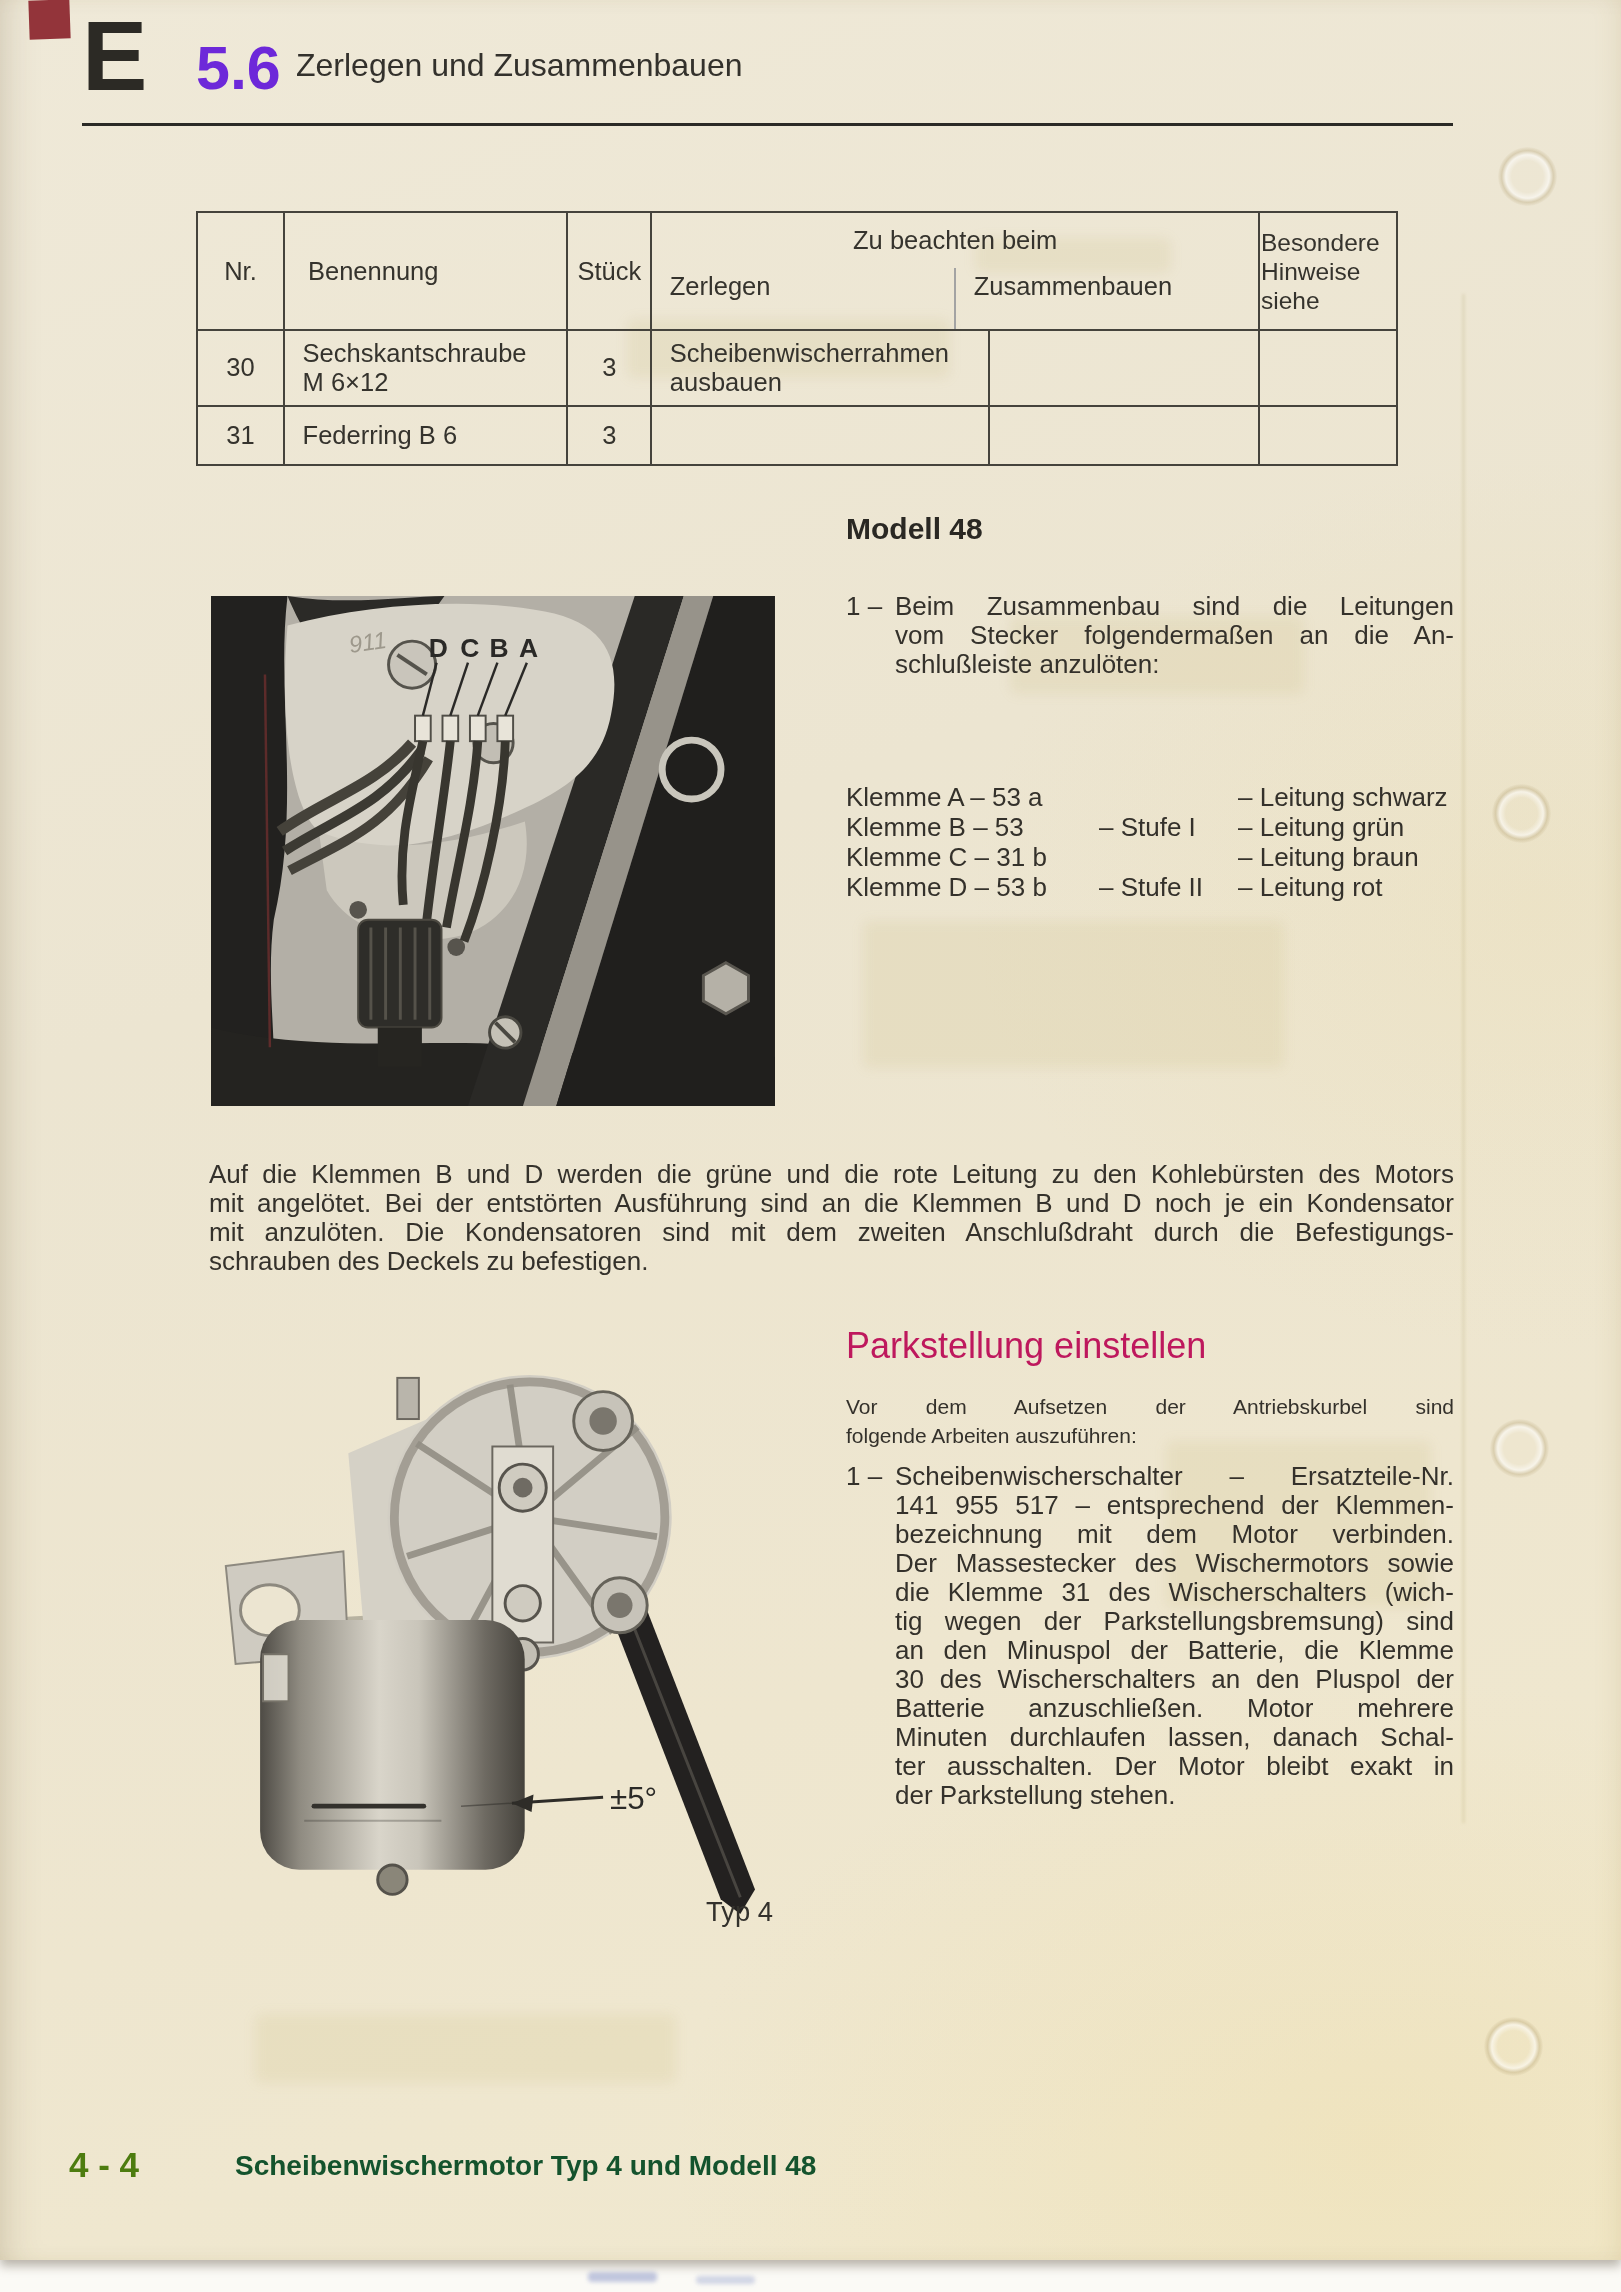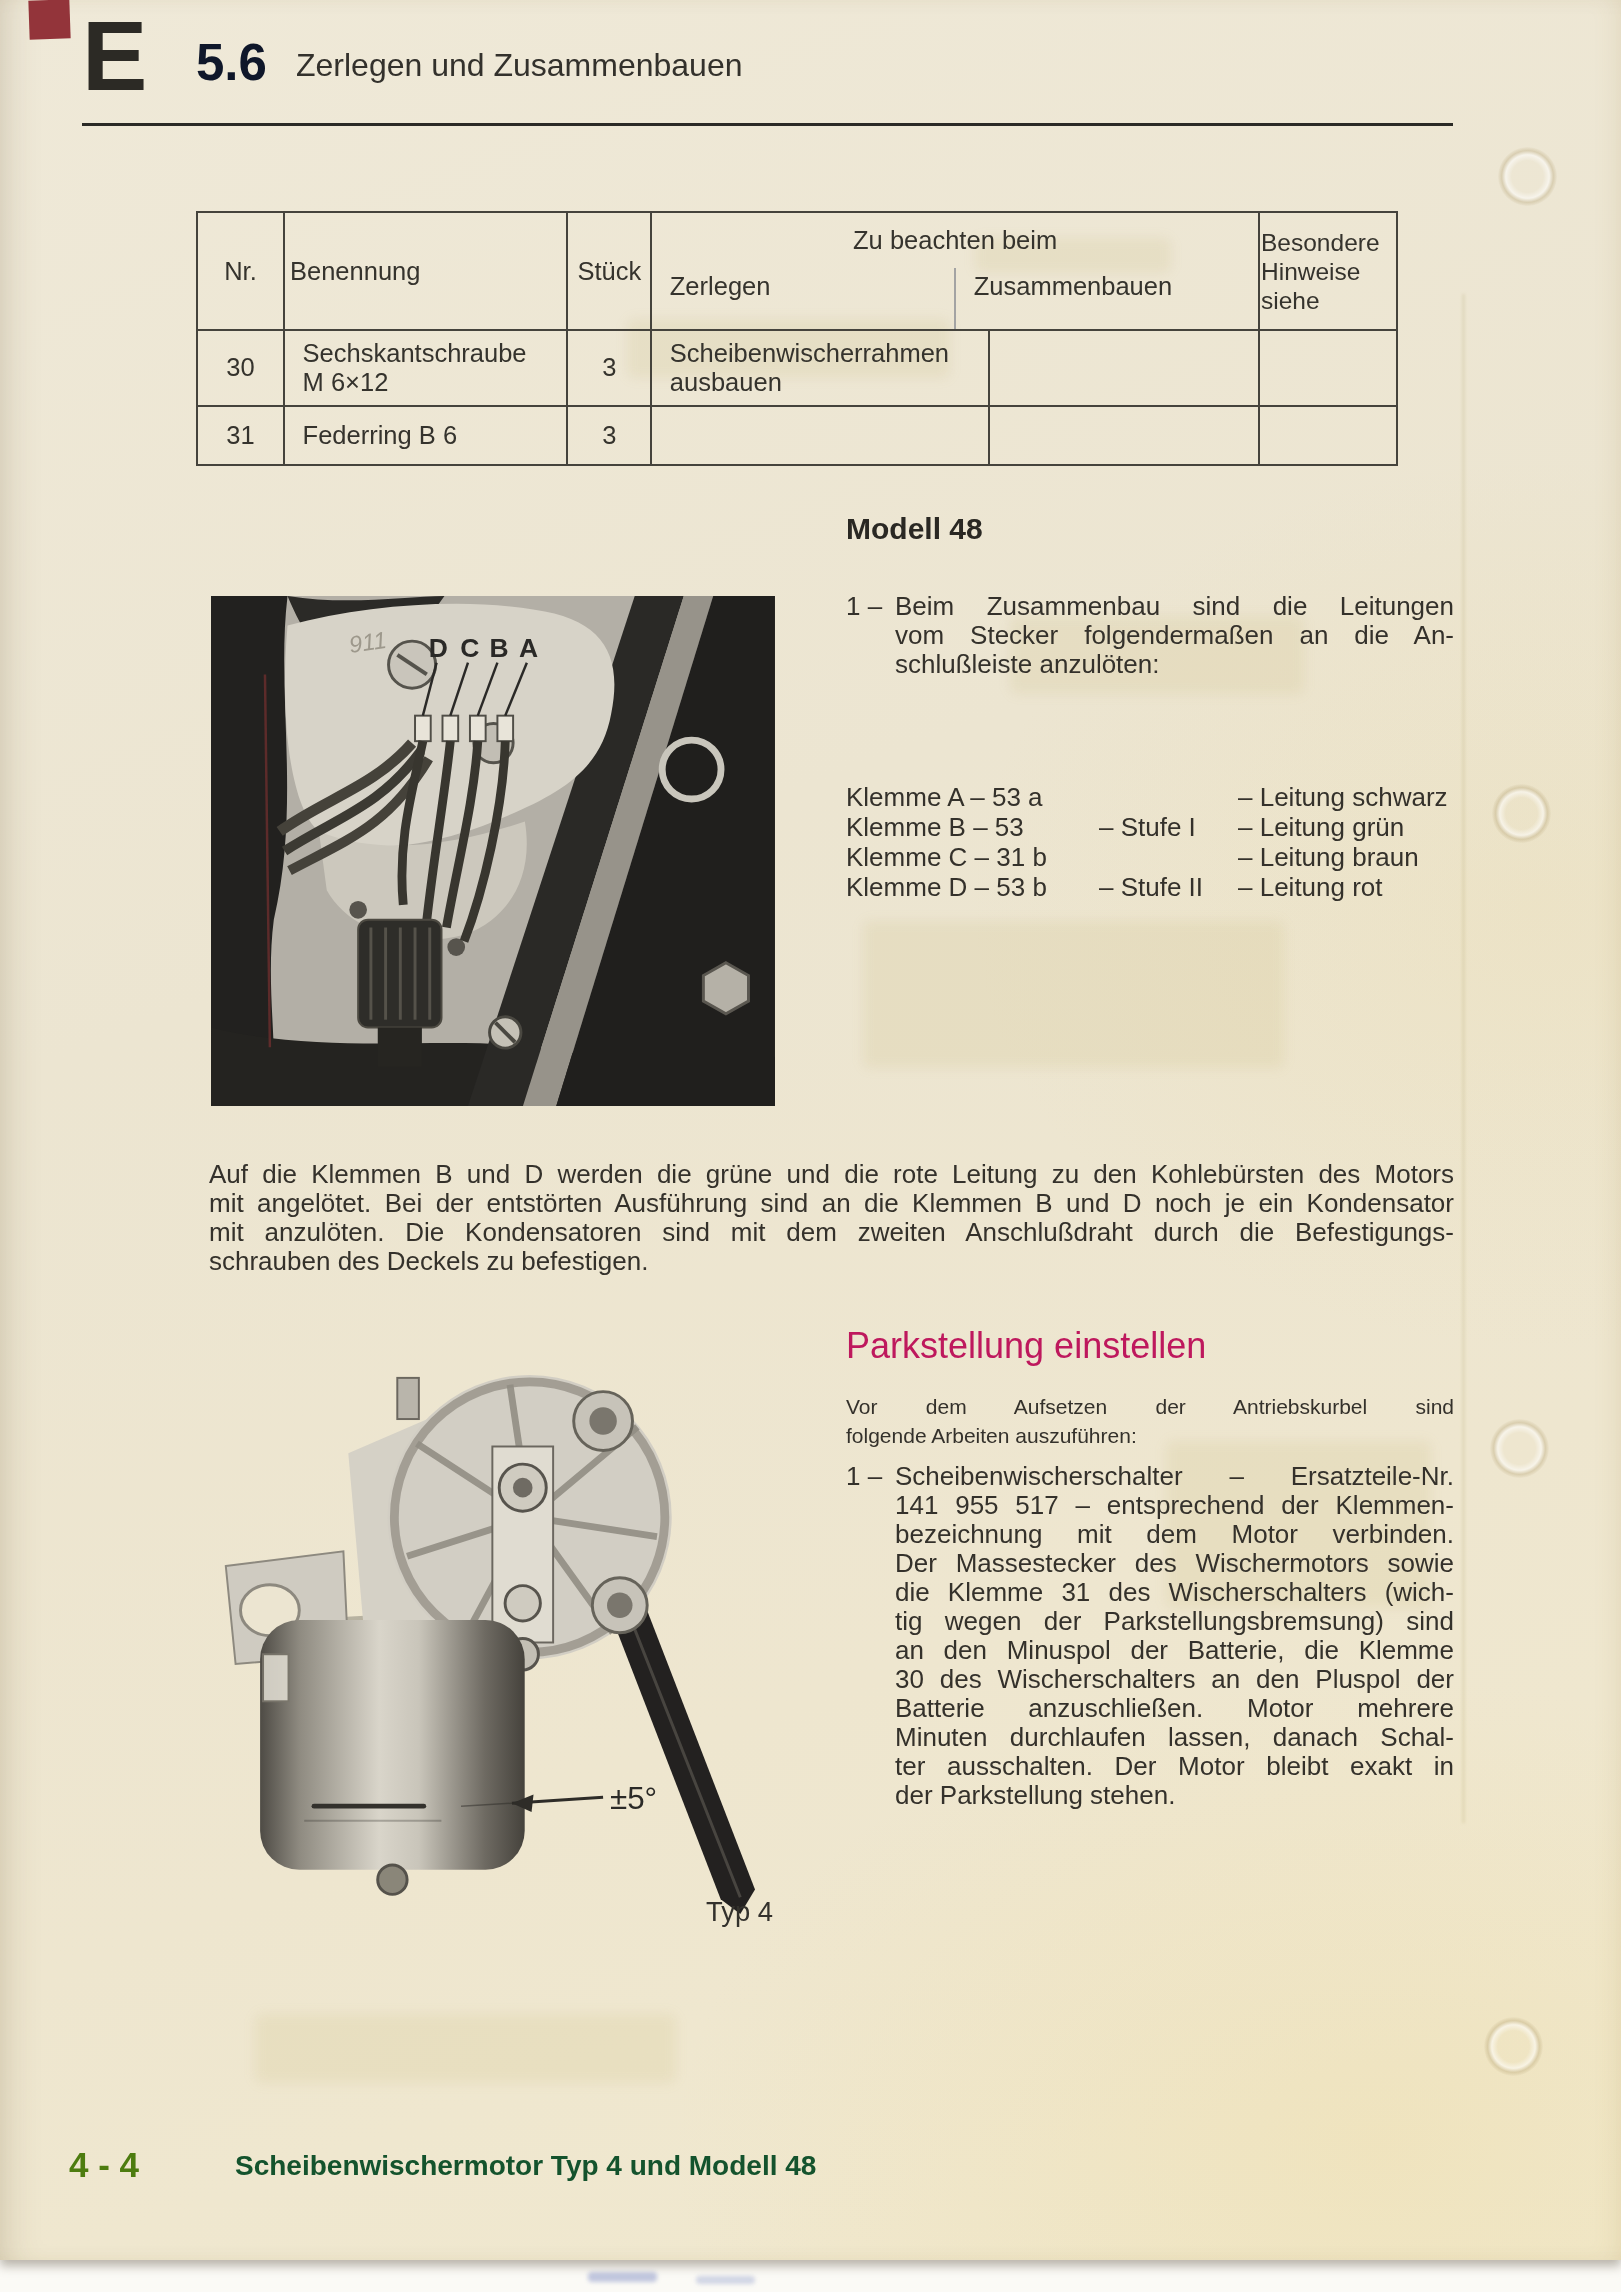--- a/index.html
+++ b/index.html
@@ -17,30 +17,30 @@
          border-radius:7.8px;pointer-events:none;}
   .gline{position:absolute;background:rgba(150,130,60,0.14);filter:blur(1.5px);pointer-events:none;}
   .hole{position:absolute;width:59px;height:59px;border-radius:50%;pointer-events:none;
         background:radial-gradient(circle, rgba(255,255,255,0) 38%, rgba(255,255,255,0.55) 52%,
                    rgba(170,150,100,0.30) 62%, rgba(255,255,255,0) 72%);}
   .smudge{position:absolute;filter:blur(2px);border-radius:3.9px;pointer-events:none;}
   .red-mark{position:absolute;left:29px;top:0;width:41px;height:39px;background:#93343a;
             transform:rotate(-2deg);}
   
   .code-e{position:absolute;left:82px;top:0px;font-size:98px;font-weight:700;color:#2c2a25;}
-  .code-num{position:absolute;left:196px;top:33px;font-size:51px;font-weight:700;color:#0f172a;}
+  .code-num{position:absolute;left:196px;top:33px;font-size:61px;font-weight:700;color:#6d28d9;}
   .page-title{position:absolute;left:296px;top:47px;font-size:32px;color:#33312c;}
   .header-rule{position:absolute;left:82px;top:123px;width:1371px;height:2.9px;background:#2b2a26;}
   
   table.parts{position:absolute;left:196px;top:211px;width:1202px;border-collapse:collapse;
               font-size:25.5px;color:#35332d;}
   table.parts th, table.parts td{border:2px solid #45433c;font-weight:400;}
   table.parts th{vertical-align:middle;}
   th.cnr,td.cnr{width:93px;text-align:center;}
-  th.cben{width:260px;text-align:left;padding-left:5px;}
+  th.cben{width:260px;text-align:left;padding-left:23px;}
   td.cben{width:260px;text-align:left;padding:7.8px 9.8px 7.8px 17.6px;vertical-align:middle;}
   th.cstk,td.cstk{width:83px;text-align:center;}
   th.czb{width:629px;padding:0;}
   td.czer{width:314px;text-align:left;padding:7.8px 9.8px 7.8px 17.6px;vertical-align:middle;}
   td.czus{width:314px;}
   th.cbes,td.cbes{width:137px;text-align:left;font-size:24.5px;line-height:29px;}
   tr.hrow{height:116px;}
   tr.r30{height:74px;}
   tr.r31{height:59px;}
   .zb-top{height:55px;display:flex;align-items:center;justify-content:center;}

